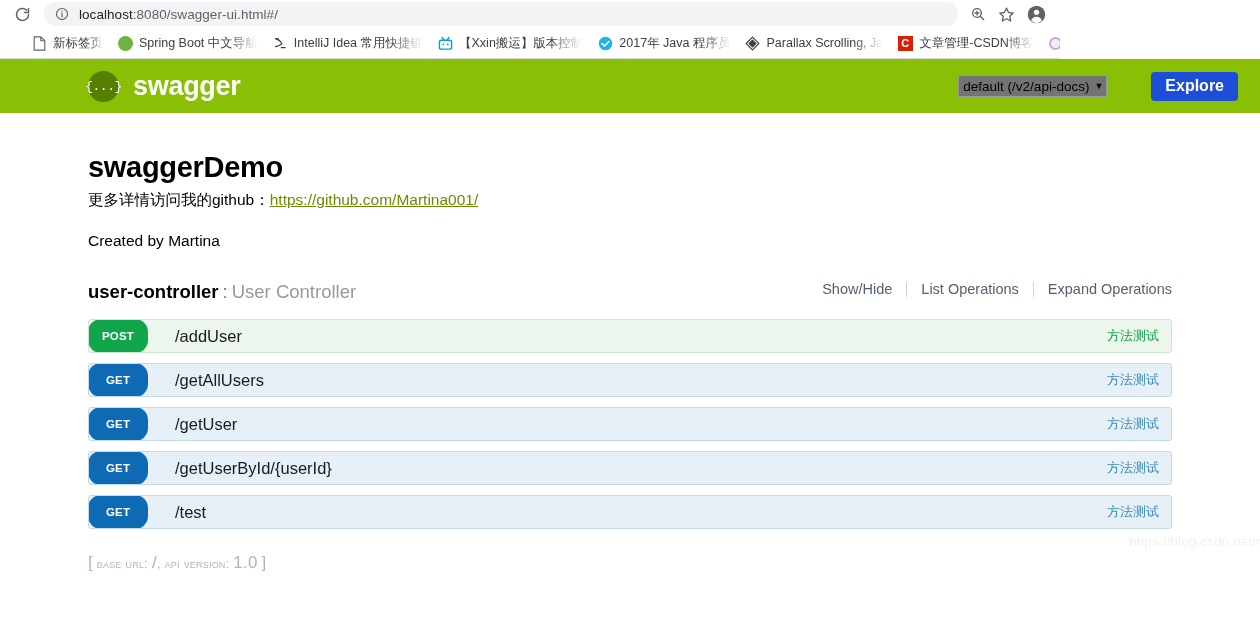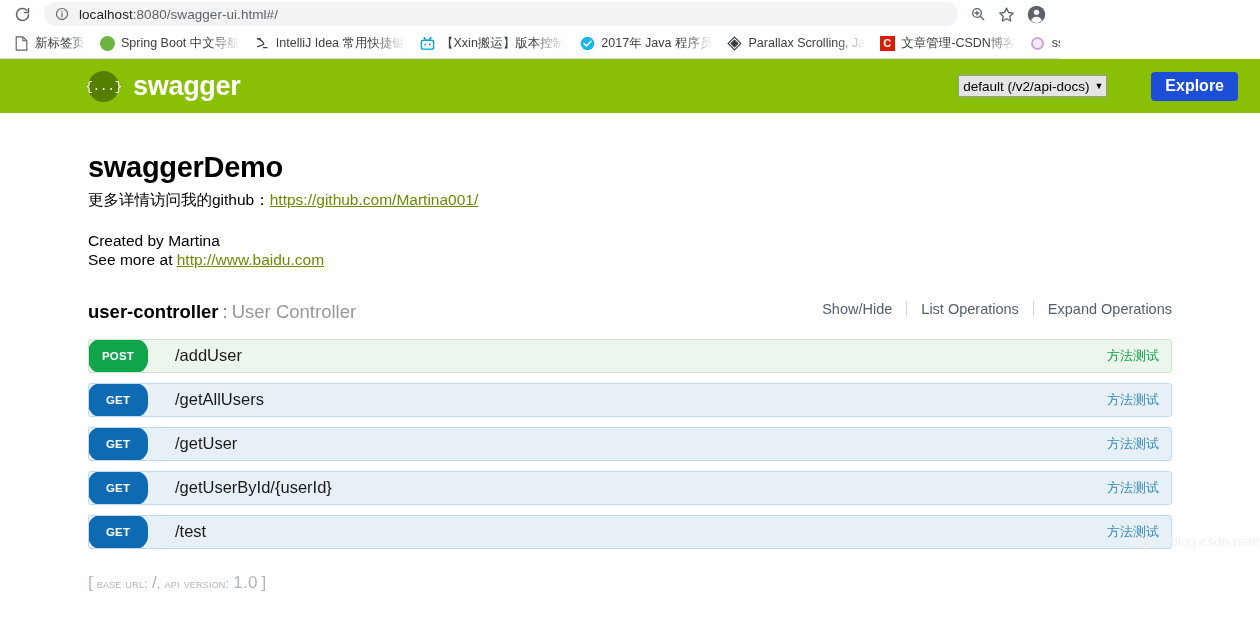--- a/index.html
+++ b/index.html
@@ -61,21 +61,21 @@
     flex: 0 0 auto;
     cursor: pointer;
   }
   #avatar-icon { margin-left: 2px; margin-right: 2px; }
 
   
   #bookmarks-bar {
     height: 31px;
     display: flex;
     align-items: center;
-    padding: 0 6px;
+    padding: 0 24px;
     border-bottom: 1px solid #dadce0;
     overflow: hidden;
   }
   .bookmark {
     display: flex;
     align-items: center;
     height: 24px;
     padding: 0 7px;
     border-radius: 4px;
     cursor: pointer;
@@ -138,21 +138,21 @@
     letter-spacing: -0.3px;
   }
   #header-right {
     margin-left: auto;
     display: flex;
     align-items: center;
     gap: 0;
   }
   #api-select {
     height: 22px;
-    background: #e5e5e5;
+    background: #737373;
     border: 1px solid #999;
     font-family: "Liberation Sans", sans-serif;
     font-size: 13.5px;
     color: #000;
     padding: 0 3px 0 4px;
     display: flex;
     align-items: center;
     cursor: pointer;
     margin-right: 44px;
   }
@@ -460,21 +460,20 @@
 </div>
 
 <div id="content">
 
   <div id="info-block">
     <h1 id="api-title">swaggerDemo</h1>
 
     <p id="api-desc"><span>更多详情访问我的github：</span><a href="#">https://github.com/Martina001/</a></p>
 
     <div id="created-line">Created by Martina</div>
-    <div id="more-line"><span>See more at </span><a href="#">http://www.baidu.com</a></div>
   </div>
 
   <div id="resource-head">
     <span id="resource-name">user-controller</span>
     <span id="resource-colon">:</span>
     <span id="resource-desc">User Controller</span>
 
     <div id="resource-ops">
       <span class="op-link">Show/Hide</span>
       <span class="op-sep"></span>

